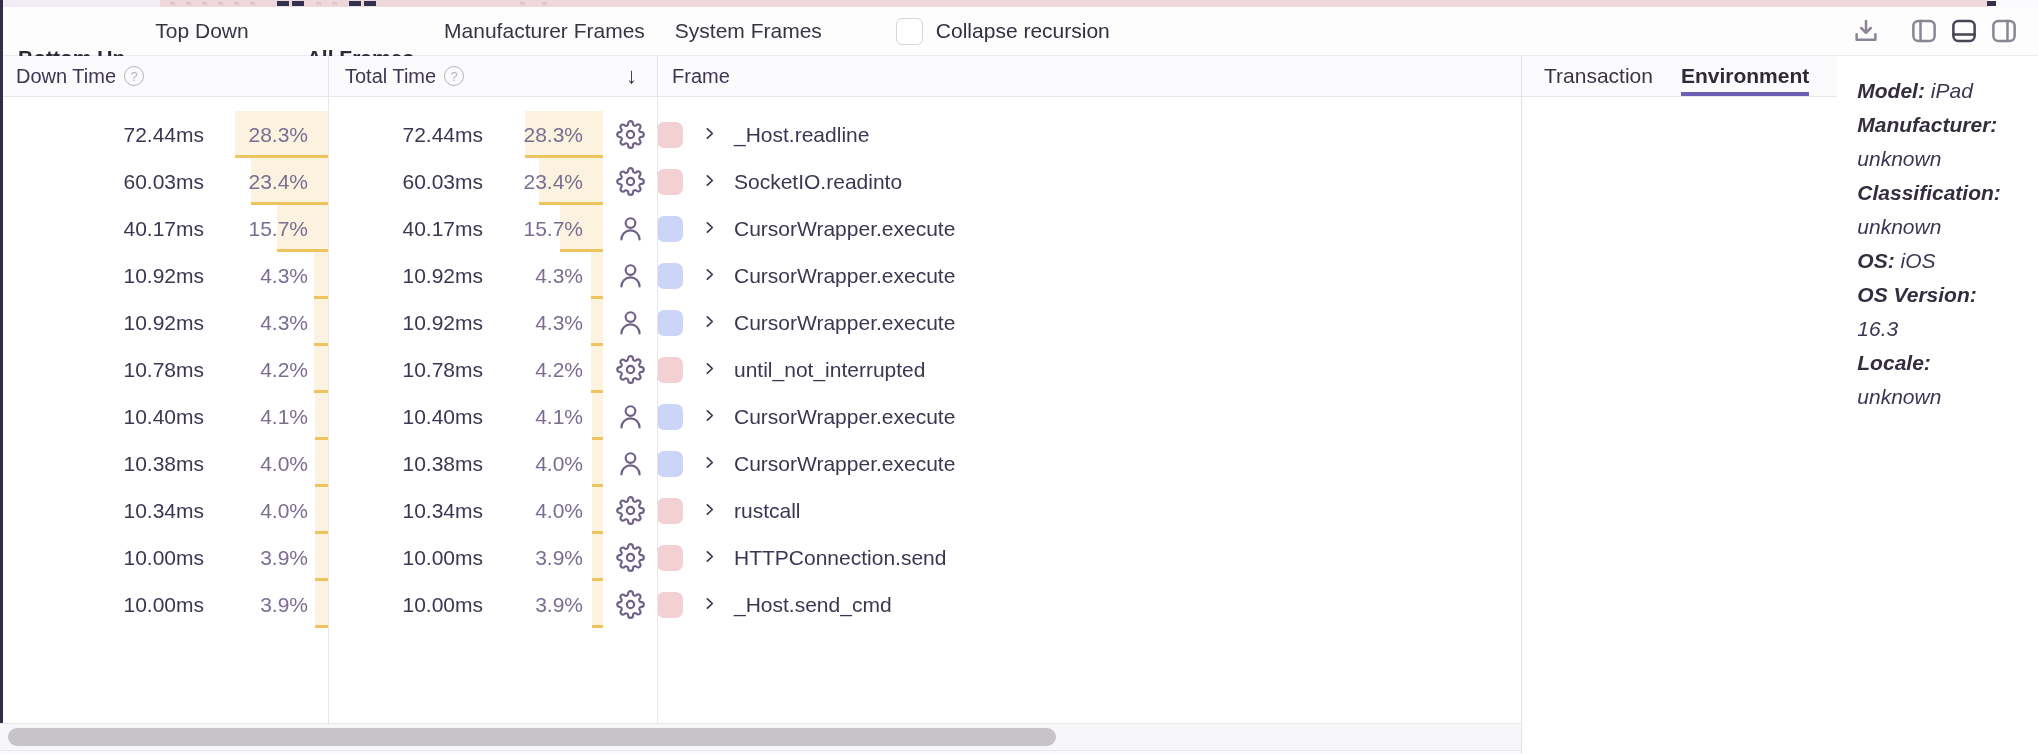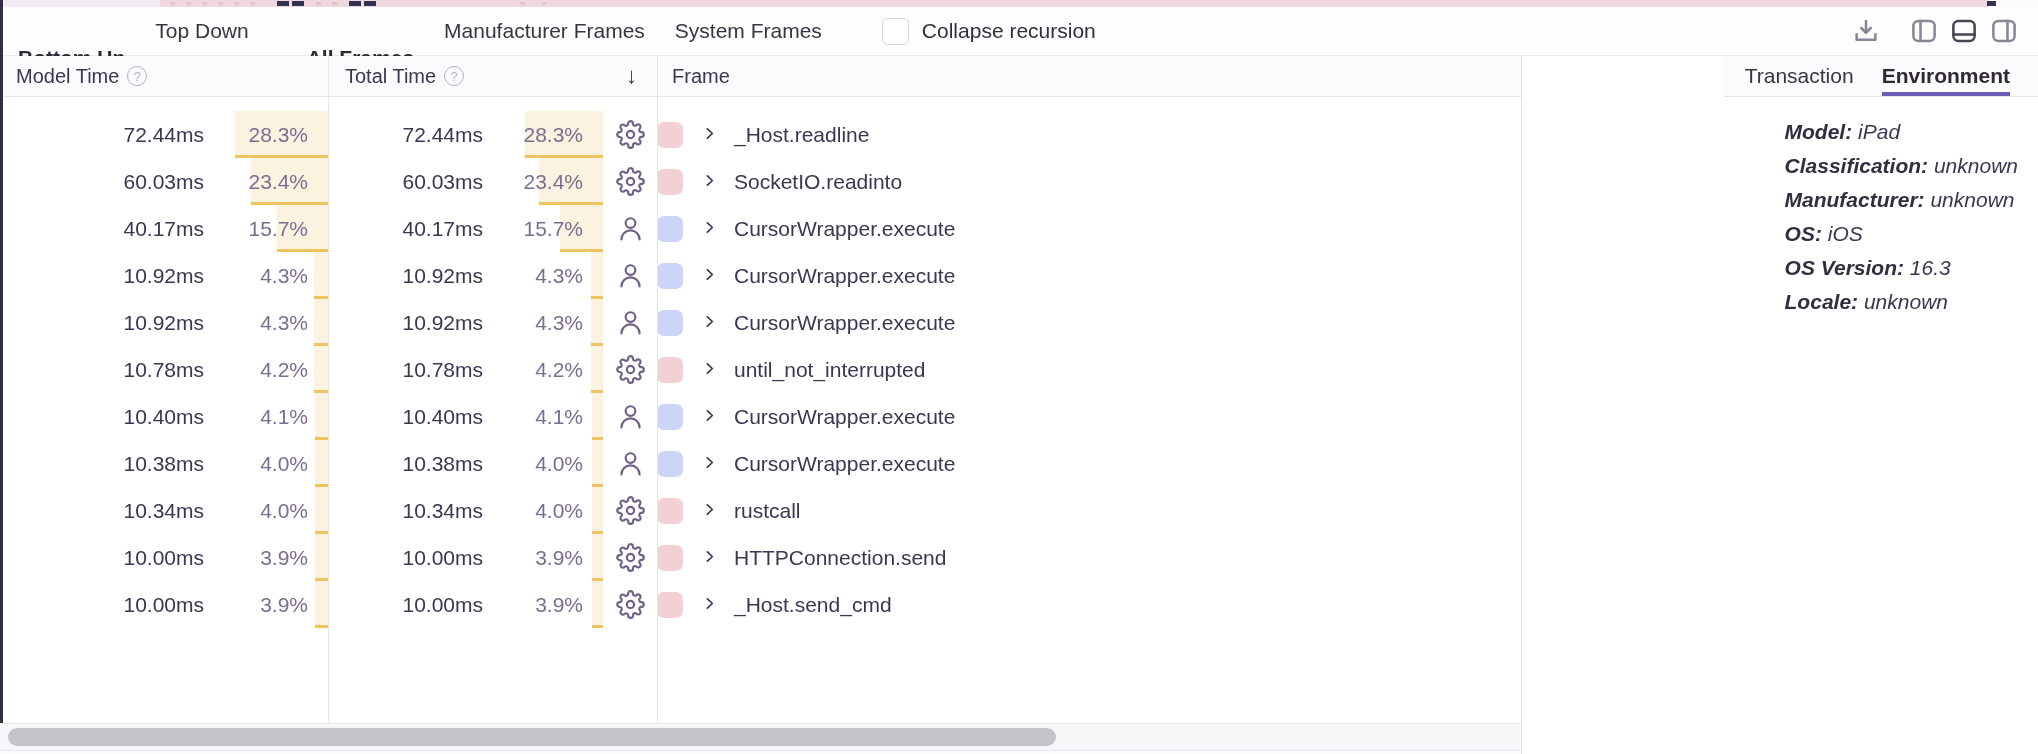--- a/index.html
+++ b/index.html
@@ -24,21 +24,21 @@
     position:absolute; left:0; top:7px; width:2038px; height:49px;
     display:flex; align-items:stretch; padding-left:18px;
     background:#fdfdfe; border-bottom:1px solid #ece9ef;
   }
   .tab {
     display:flex; align-items:center; font-size:21px; color:#3a3342;
     border-bottom:4px solid transparent; padding-top:3px; margin-right:30px; cursor:pointer;
   }
   .tab.active { font-weight:700; color:#2f2936; border-bottom-color:var(--accent,#6b5eb5);margin-top:48px; }
   .tab-group-gap { width:28px; }
-  .collapse-wrap { display:flex; align-items:center; margin-left:30px; }
+  .collapse-wrap { display:flex; align-items:center; margin-left:44px; }
   .checkbox {
     width:27px; height:27px; border:1.5px solid #d9d3de; border-radius:6px; background:#fff; margin-right:13px;
   }
   .collapse-label { font-size:21px; color:#332d3f; }
 
   .tabbar-icons { margin-left:auto; display:flex; align-items:center; padding-right:14px; }
   .icon-btn { display:flex; align-items:center; justify-content:center; width:40px; height:40px; cursor:pointer; }
   .icon-btn svg { stroke:#8b8494; fill:none; stroke-width:2; stroke-linecap:round; stroke-linejoin:round; }
   .icon-btn.active svg { stroke:#4a4356; }
   .layout-group { display:flex; margin-left:18px; }
@@ -90,21 +90,21 @@
   .scroll-strip {
     flex:0 0 27px; background:#f7f6f8; border-top:1px solid #e9e6ec; position:relative;
   }
   .scroll-thumb {
     position:absolute; left:8px; top:4px; height:18px; width:1048px;
     border-radius:9px; background:#c6c4c9; cursor:grab;
   }
   .bottom-strip { flex:0 0 4px; background:#fbfafc; border-top:1px solid #e9e6ec; }
 
   
-  .side-panel { width:517px; height:698px; border-left:1px solid #e4e1e8; background:#fff; display:flex; flex-direction:column;align-items:flex-end; }
+  .side-panel { width:517px; height:698px; border-left:1px solid #e4e1e8; background:#fff; display:flex; flex-direction:row; }
   .panel-head {
     height:41px; flex:0 0 41px; background:#fbfafc; border-bottom:1px solid #e7e4ea;
     display:flex; align-items:stretch; padding-left:22px;
   }
   .ptab {
     display:flex; align-items:center; font-size:21px; color:#3a3342;
     border-bottom:4px solid transparent; padding-top:3px; margin-right:28px; cursor:pointer;
   }
   .ptab.active { font-weight:700; color:#2f2936; border-bottom-color:var(--accent,#6b5eb5); }
   .panel-body { padding:18px 20px 0 20px; font-size:21px; }
@@ -196,21 +196,21 @@
   </div>
 
   <div class="main">
 
     <div class="table-area">
       <div class="col-divider d1"></div>
       <div class="col-divider d2"></div>
 
       <div class="thead">
         <div class="th th-self">
-          <span>Model Time</span>
+          <span>Down Time</span>
           <span class="help">?</span>
         </div>
         <div class="th th-total">
           <span>Total Time</span>
           <span class="help">?</span>
           <span class="sort-arrow">↓</span>
         </div>
         <div class="th th-frame">
           <span>Frame</span>
         </div>
@@ -541,25 +541,25 @@
           <div class="ptab active">
             <span>Environment</span>
           </div>
         </div>
       <div class="panel-body" id="env-body">
           <div class="env-line">
     <b>Model:</b>
     <span class="val"> iPad</span>
   </div>
           <div class="env-line">
+    <b>Manufacturer:</b>
+    <span class="val"> unknown</span>
+  </div>
+          <div class="env-line">
     <b>Classification:</b>
-    <span class="val"> unknown</span>
-  </div>
-          <div class="env-line">
-    <b>Manufacturer:</b>
     <span class="val"> unknown</span>
   </div>
           <div class="env-line">
     <b>OS:</b>
     <span class="val"> iOS</span>
   </div>
           <div class="env-line">
     <b>OS Version:</b>
     <span class="val"> 16.3</span>
   </div>

